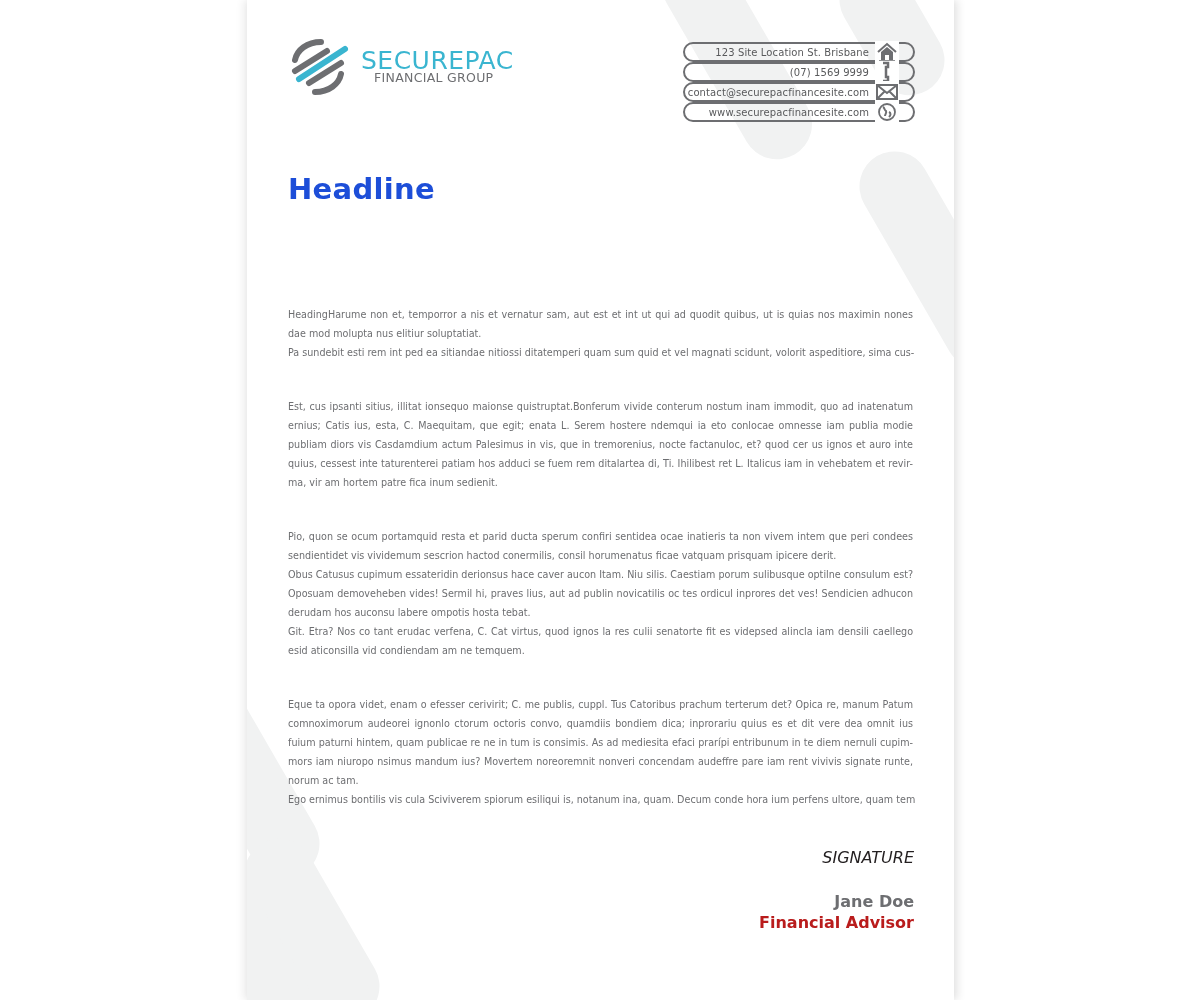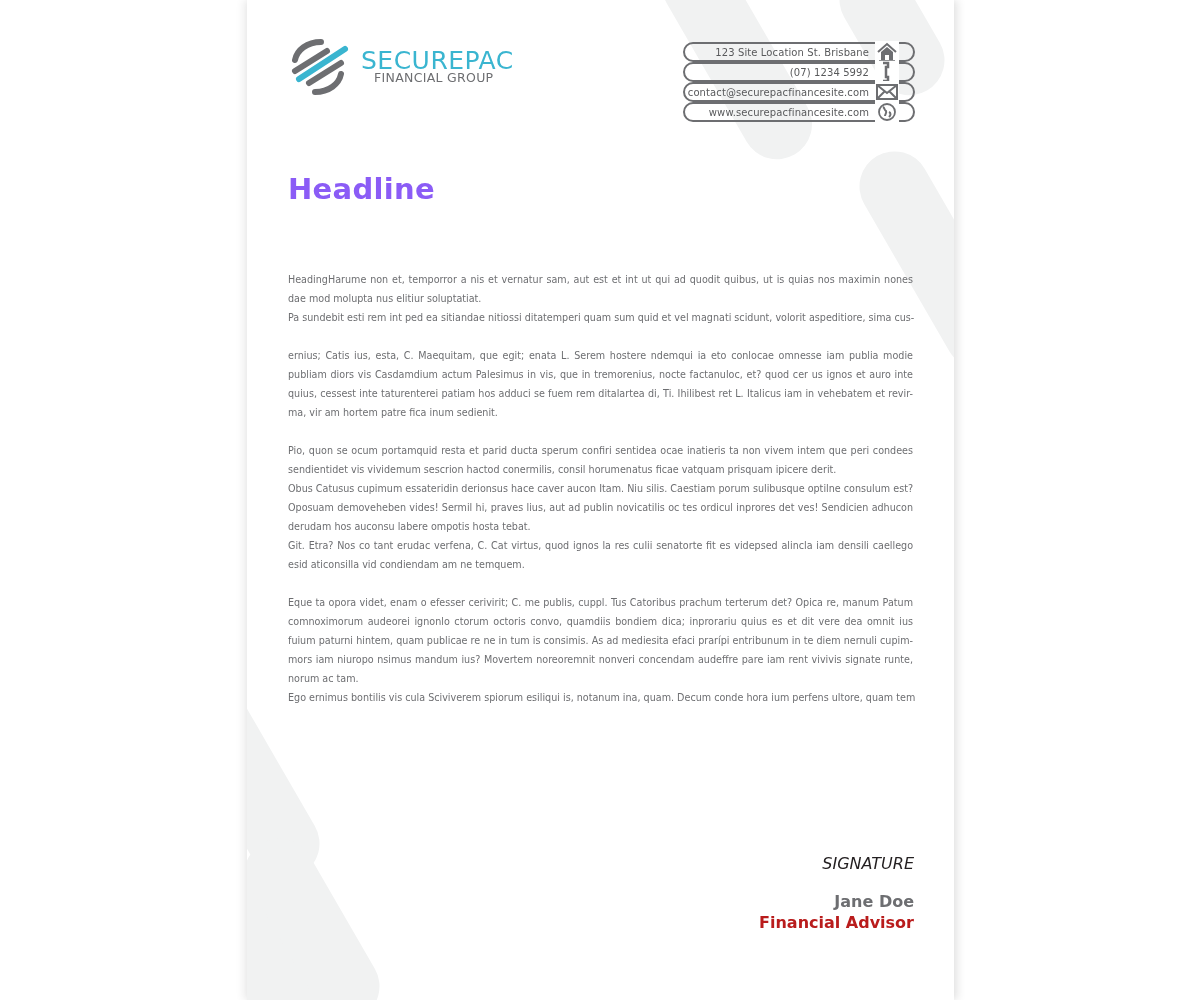--- a/index.html
+++ b/index.html
@@ -44,38 +44,38 @@
   }
   .contact-icon {
     position: absolute; right: 14px; top: -3px; width: 24px; height: 22px;
     background: #fff; display: flex; align-items: center; justify-content: center;
   }
 
   
   .headline {
     position: absolute; left: 41px; top: 172px;
     font-family: "DejaVu Sans", sans-serif; font-size: 29px; font-weight: bold;
-    color: #8b5cf6; letter-spacing: 0.3px;
+    color: #1d4ed8; letter-spacing: 0.3px;
   }
 
   
   .body-copy {
     position: absolute; left: 41px; top: 270px; width: 625px;
     font-family: "DejaVu Sans", sans-serif; font-size: 9.6px; line-height: 19px;
     color: #6d6e71; text-align: justify;
   }
-  .body-copy p { margin-bottom: 19px; }
+  .body-copy p { margin-bottom: 19px; margin-top: 35px; }
   .body-copy .line { display: block; text-align: justify; text-align-last: justify; white-space: nowrap; }
   .body-copy .line.last { text-align-last: left; }
 
   
   .signature {
     position: absolute; right: 40px; top: 848px;
     font-family: "DejaVu Sans", sans-serif; font-size: 16px; font-style: italic;
-    color: #231f20; text-align: right; margin-top: 6px;
+    color: #231f20; text-align: right;
   }
   .sig-name {
     position: absolute; right: 40px; top: 892px;
     font-family: "DejaVu Sans", sans-serif; font-size: 16px; font-weight: bold;
     color: #6d6e71; text-align: center;
   }
   .sig-title {
     position: absolute; right: 40px; top: 913px;
     font-family: "DejaVu Sans", sans-serif; font-size: 16px; font-weight: bold;
     color: #b91c1c; text-align: right;
@@ -110,21 +110,21 @@
       <span class="contact-text">123 Site Location St. Brisbane</span>
       <span class="contact-icon">
         <svg width="22" height="20" viewBox="0 0 22 20">
           <path d="M2 10 L11 2 L20 10" stroke="#6d6e71" stroke-width="2" fill="none"></path>
           <path d="M5 10 L11 5 L17 10 L17 18 L13 18 L13 13 L9 13 L9 18 L5 18 Z" fill="#6d6e71"></path>
           <line x1="3" y1="19" x2="19" y2="19" stroke="#6d6e71" stroke-width="1.5"></line>
         </svg>
       </span>
     </div>
     <div class="contact">
-      <span class="contact-text">(07) 1234 5992</span>
+      <span class="contact-text">(07) 1569 9999</span>
       <span class="contact-icon">
         <svg width="14" height="22" viewBox="0 0 14 22">
           <path d="M3 2 L8 2 L8 6 L6 6 L6 16 L8 16 L8 20 L3 20" stroke="#6d6e71" stroke-width="2.5" fill="none"></path>
         </svg>
       </span>
     </div>
     <div class="contact">
       <span class="contact-text">contact@securepacfinancesite.com</span>
       <span class="contact-icon">
         <svg width="22" height="16" viewBox="0 0 22 16">
@@ -146,20 +146,21 @@
 
   <h1 class="headline">Headline</h1>
 
   <div class="body-copy" id="body-copy">
       <p>
         <span class="line">HeadingHarume non et, temporror a nis et vernatur sam, aut est et int ut qui ad quodit quibus, ut is quias nos maximin nones</span>
         <span class="line last">dae mod molupta nus elitiur soluptatiat.</span>
         <span class="line">Pa sundebit esti rem int ped ea sitiandae nitiossi ditatemperi quam sum quid et vel magnati scidunt, volorit aspeditiore, sima cus-</span>
       </p>
       <p>
+        <span class="line">Est, cus ipsanti sitius, illitat ionsequo maionse quistruptat.Bonferum vivide conterum nostum inam immodit, quo ad inatenatum</span>
         <span class="line">ernius; Catis ius, esta, C. Maequitam, que egit; enata L. Serem hostere ndemqui ia eto conlocae omnesse iam publia modie</span>
         <span class="line">publiam diors vis Casdamdium actum Palesimus in vis, que in tremorenius, nocte factanuloc, et? quod cer us ignos et auro inte</span>
         <span class="line">quius, cessest inte taturenterei patiam hos adduci se fuem rem ditalartea di, Ti. Ihilibest ret L. Italicus iam in vehebatem et revir-</span>
         <span class="line last">ma, vir am hortem patre fica inum sedienit.</span>
       </p>
       <p>
         <span class="line">Pio, quon se ocum portamquid resta et parid ducta sperum confiri sentidea ocae inatieris ta non vivem intem que peri condees</span>
         <span class="line last">sendientidet vis vividemum sescrion hactod conermilis, consil horumenatus ficae vatquam prisquam ipicere derit.</span>
         <span class="line">Obus Catusus cupimum essateridin derionsus hace caver aucon Itam. Niu silis. Caestiam porum sulibusque optilne consulum est?</span>
         <span class="line">Oposuam demoveheben vides! Sermil hi, praves lius, aut ad publin novicatilis oc tes ordicul inprores det ves! Sendicien adhucon</span>

